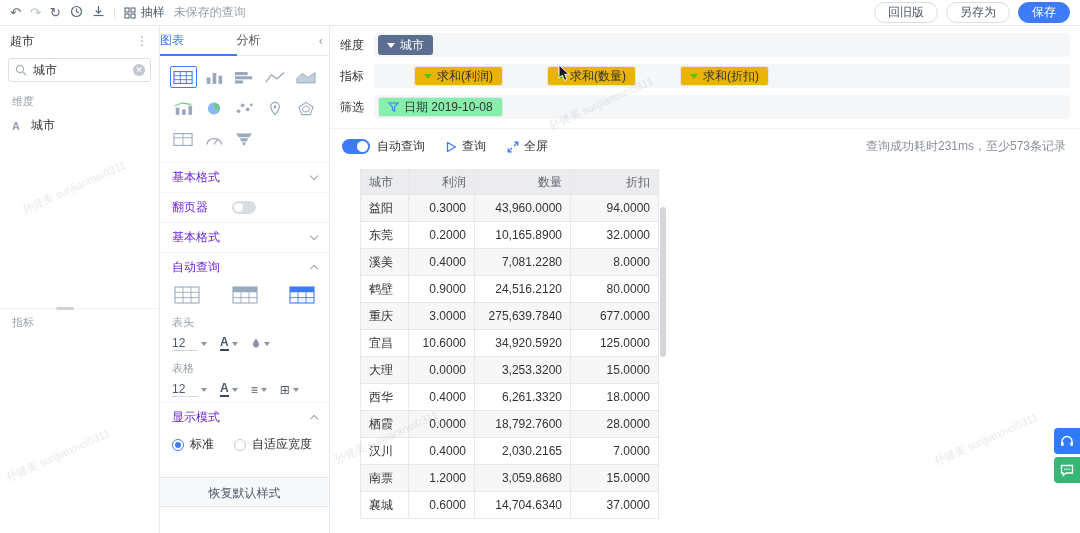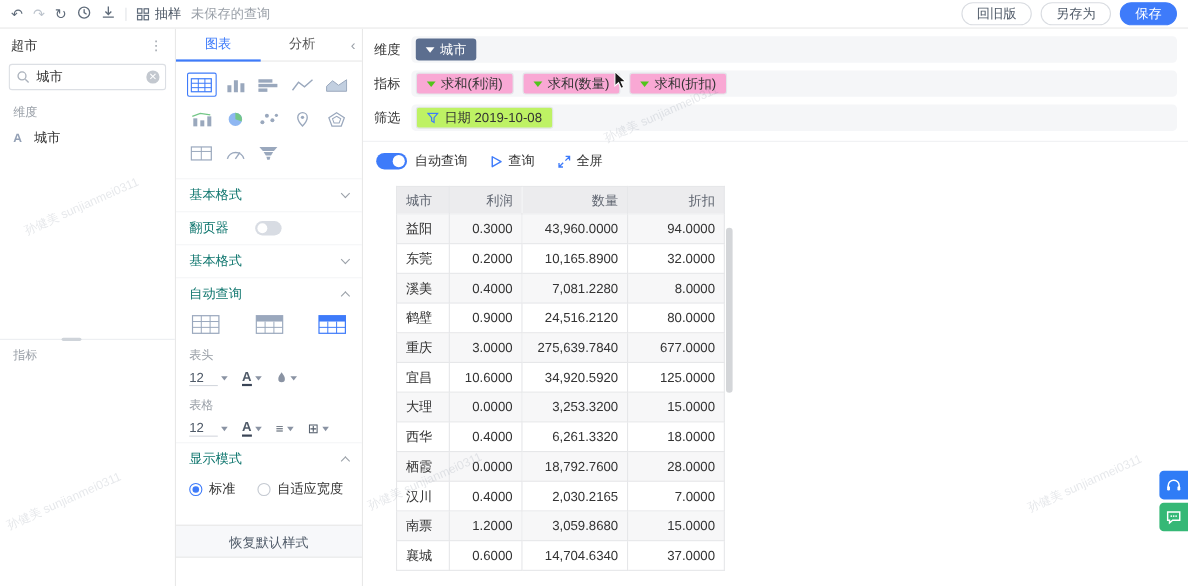--- a/index.html
+++ b/index.html
@@ -31,27 +31,27 @@
   .sb-label { color:#9aa0a8; font-size:11px; padding:6px 12px 4px; }
   .sb-field { display:flex; align-items:center; gap:7px; padding:4px 12px; cursor:pointer; }
   .sb-field .ficon { color:#93a0b5; font-size:11px; font-weight:bold; width:12px; }
   .sb-spacer { height:170px; }
   .sb-divider { border-top:1px solid #eceef1; position:relative; }
   .sb-divider span { position:absolute; left:56px; top:-2px; width:18px; height:3px; background:#cfd4da; border-radius:2px; }
 
   
   .panel { width:170px; border-right:1px solid #e8e8e8; background:#fff; display:flex; flex-direction:column; }
   .tabbar { height:30px; display:flex; align-items:center; border-bottom:1px solid #e8e8e8; }
-  .tab { flex:1; text-align:center; height:30px; line-height:28px; color:#555; cursor:pointer; border-bottom:2px solid transparent; }
+  .tab { flex:1; text-align:left; height:30px; line-height:28px; color:#555; cursor:pointer; border-bottom:2px solid transparent; }
   .tab.active { color:#3e7bfa; border-bottom-color:#3e7bfa; }
   .tab-collapse { width:16px; color:#9aa0a8; cursor:pointer; font-size:13px; text-align:center; }
   .chart-grid { display:grid; grid-template-columns:repeat(5,1fr); gap:9px 4px; padding:10px 10px 12px; }
   .cg-cell { height:22px; display:flex; align-items:center; justify-content:center; cursor:pointer; border:1px solid transparent; border-radius:2px; }
   .cg-cell.selected { border-color:#3e7bfa; background:#fff; }
-  .sec-head { display:flex; align-items:center; padding:0 12px; height:30px; color:#0f766e; cursor:pointer; border-top:1px solid #f4f5f7;gap:16px; }
+  .sec-head { display:flex; align-items:center; padding:0 12px; height:30px; color:#6d28d9; cursor:pointer; border-top:1px solid #f4f5f7;gap:16px; }
   .chev { width:6px; height:6px; border-right:1.4px solid #9aa0a8; border-bottom:1.4px solid #9aa0a8; transform:rotate(45deg); margin-left:auto; margin-top:-3px; }
   .chev.up { transform:rotate(225deg); margin-top:3px; }
   .mini-toggle { width:24px; height:13px; border-radius:7px; background:#d8dce3; position:relative; margin-left:8px; cursor:pointer; }
   .mini-toggle::after { content:''; position:absolute; width:9px; height:9px; border-radius:50%; background:#fff; top:2px; left:2px; }
   .style-icons { display:flex; justify-content:space-between; padding:4px 14px 6px; }
   .style-icons span { cursor:pointer; display:flex; }
   .sub-label { color:#9aa0a8; font-size:11px; padding:5px 12px 3px; }
   .ctrl-row { display:flex; align-items:center; gap:13px; padding:3px 12px 5px; color:#4f5a68; }
   .ctrl { display:flex; align-items:center; gap:3px; cursor:pointer; }
   .ctrl .val { border-bottom:1px solid #d4d8de; min-width:26px; }
@@ -65,22 +65,22 @@
   .reset-btn { margin-top:16px; height:30px; line-height:30px; text-align:center; background:#f7f8fa; border-top:1px solid #e8e8e8; border-bottom:1px solid #e8e8e8; color:#4f5a68; cursor:pointer; }
 
   
   .main { flex:1; display:flex; flex-direction:column; background:#fff; min-width:0; }
   .field-rows { padding:7px 10px 0 10px; }
   .field-row { display:flex; align-items:center; margin-bottom:7px; }
   .row-label { width:26px; color:#333; flex:none; }
   .drop-zone { flex:1; margin-left:8px; background:#f5f6f8; border-radius:4px; min-height:24px; display:flex; align-items:center; gap:8px; padding:2px 4px; }
   .pill { height:20px; border-radius:3px; display:flex; align-items:center; gap:5px; padding:0 9px; cursor:pointer; font-size:12px; }
   .pill-dim { background:#5c6e8f; color:#fff; }
-  .pill-measure { background:#f9a8d4; border:1px solid #e3e6ea; color:#333; }
-  .pill-filter { background:#bef264; border:1px solid #e3e6ea; color:#333; }
+  .pill-measure { background:#eab308; border:1px solid #e3e6ea; color:#333;margin-left:36px; }
+  .pill-filter { background:#86efac; border:1px solid #e3e6ea; color:#333; }
   .caret-down { width:0; height:0; border-left:4px solid transparent; border-right:4px solid transparent; border-top:5px solid currentColor; }
   .caret-green { color:#52c41a; }
   .qdivider { border-bottom:1px solid #f0f1f3; margin:2px 0 0; }
   .query-bar { display:flex; align-items:center; gap:7px; padding:9px 14px 6px 12px; }
   .toggle { width:28px; height:15px; border-radius:8px; background:#3e7bfa; position:relative; cursor:pointer; flex:none; }
   .toggle::after { content:''; position:absolute; width:11px; height:11px; border-radius:50%; background:#fff; top:2px; right:2px; }
   .qb-btn { display:flex; align-items:center; gap:5px; color:#333; cursor:pointer; margin-left:14px; }
   .qb-status { margin-left:auto; color:#8a8f99; font-size:12px; }
 
   .table-wrap { position:relative; margin:8px 0 0 30px; width:306px; }
@@ -403,20 +403,21 @@
             <polygon points="1.5,1.5 9.5,6 1.5,10.5" fill="none" stroke="#3e7bfa" stroke-width="1.3" stroke-linejoin="round"></polygon>
           </svg>
         <span>查询</span>
       </span>
       <span class="qb-btn">
         <svg width="12" height="12" viewBox="0 0 12 12">
             <path d="M7.2,1.2 h3.6 v3.6 M10.8,1.2 L7,5 M4.8,10.8 H1.2 V7.2 M1.2,10.8 L5,7" fill="none" stroke="#3e7bfa" stroke-width="1.2"></path>
           </svg>
         <span>全屏</span>
       </span>
+      <span class="qb-status">查询成功耗时231ms，至少573条记录</span>
     </div>
 
     <div class="table-wrap">
       <table class="result">
         <colgroup>
             <col style="width:48px">
             <col style="width:66px">
             <col style="width:96px">
             <col style="width:88px">
           </colgroup>

